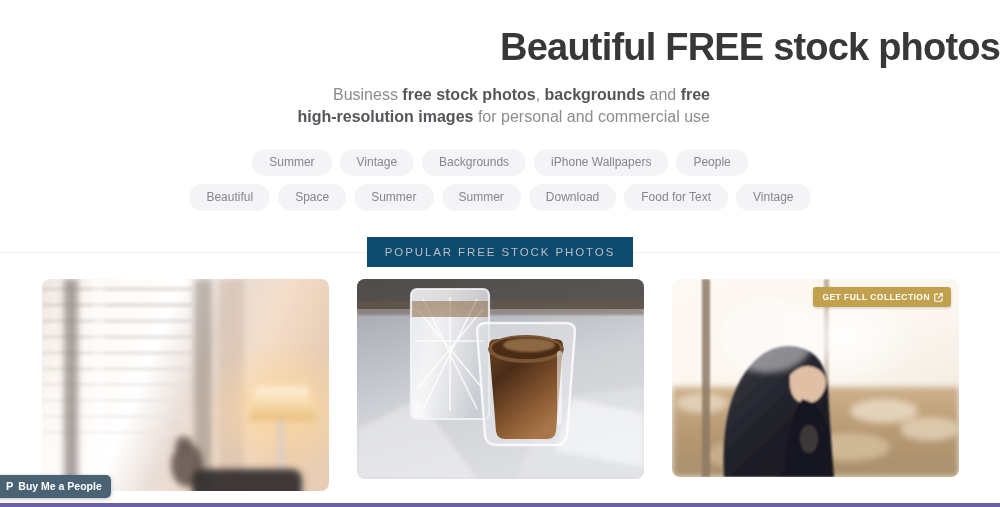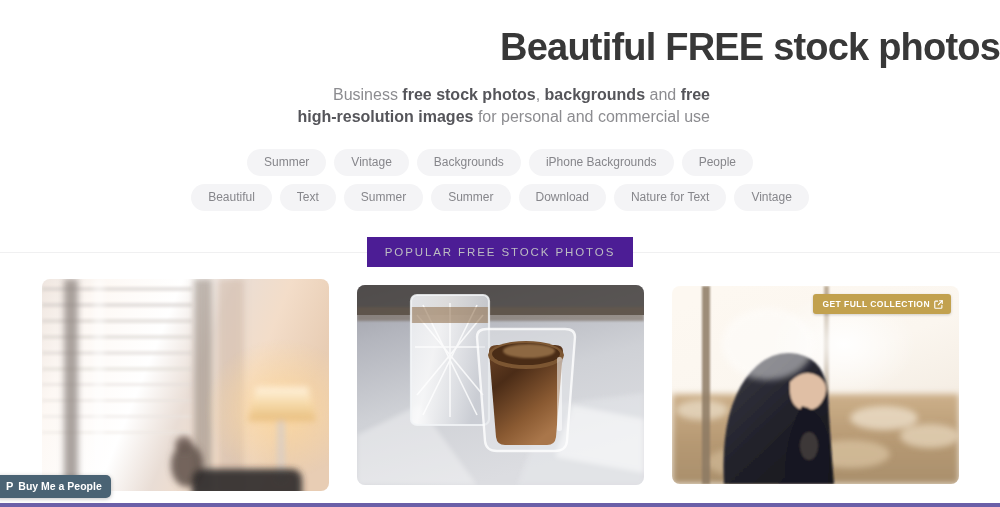--- a/index.html
+++ b/index.html
@@ -72,35 +72,35 @@
     content: "";
     position: absolute;
     left: 0; right: 0;
     top: 50%;
     height: 1px;
     background: #f0f0f1;
   }
   .section-head span {
     position: relative;
     display: inline-block;
-    background: #4c1d95;
+    background: #0c4a6e;
     padding: 0 18px;
     font-size: 11.5px;
     letter-spacing: 1.9px;
     color: #bcbcc2;
     line-height: 30px;
   }
 
   
   .gallery {
     margin-top: 12px;
     padding: 0 42px;
     display: flex;
     gap: 28px;
-    align-items: center;
+    align-items: flex-start;
   }
 
   .card {
     position: relative;
     border-radius: 8px;
     overflow: hidden;
     flex: 0 0 auto;
   }
   .card.c1 { width: 287px; height: 212px; }
   .card.c2 { width: 287px; height: 200px; }
@@ -167,30 +167,30 @@
 <div class="hero">
   <h1 class="hero-title">Beautiful FREE stock photos</h1>
   <p class="hero-sub"><span>Business </span><b>free stock photos</b><span>, </span><b>backgrounds</b><span> and </span><b>free high-resolution images</b><span> for personal and commercial use</span></p>
 </div>
 
 <div class="tag-rows">
   <div class="tag-row">
     <div class="tag">Summer</div>
     <div class="tag">Vintage</div>
     <div class="tag">Backgrounds</div>
-    <div class="tag">iPhone Backgrounds</div>
+    <div class="tag">iPhone Wallpapers</div>
     <div class="tag">People</div>
   </div>
   <div class="tag-row">
     <div class="tag">Beautiful</div>
-    <div class="tag">Text</div>
+    <div class="tag">Space</div>
     <div class="tag">Summer</div>
     <div class="tag">Summer</div>
     <div class="tag">Download</div>
-    <div class="tag">Nature for Text</div>
+    <div class="tag">Food for Text</div>
     <div class="tag">Vintage</div>
   </div>
 </div>
 
 <div class="section-head">
   <span>POPULAR FREE STOCK PHOTOS</span>
 </div>
 
 <div class="gallery">
 

